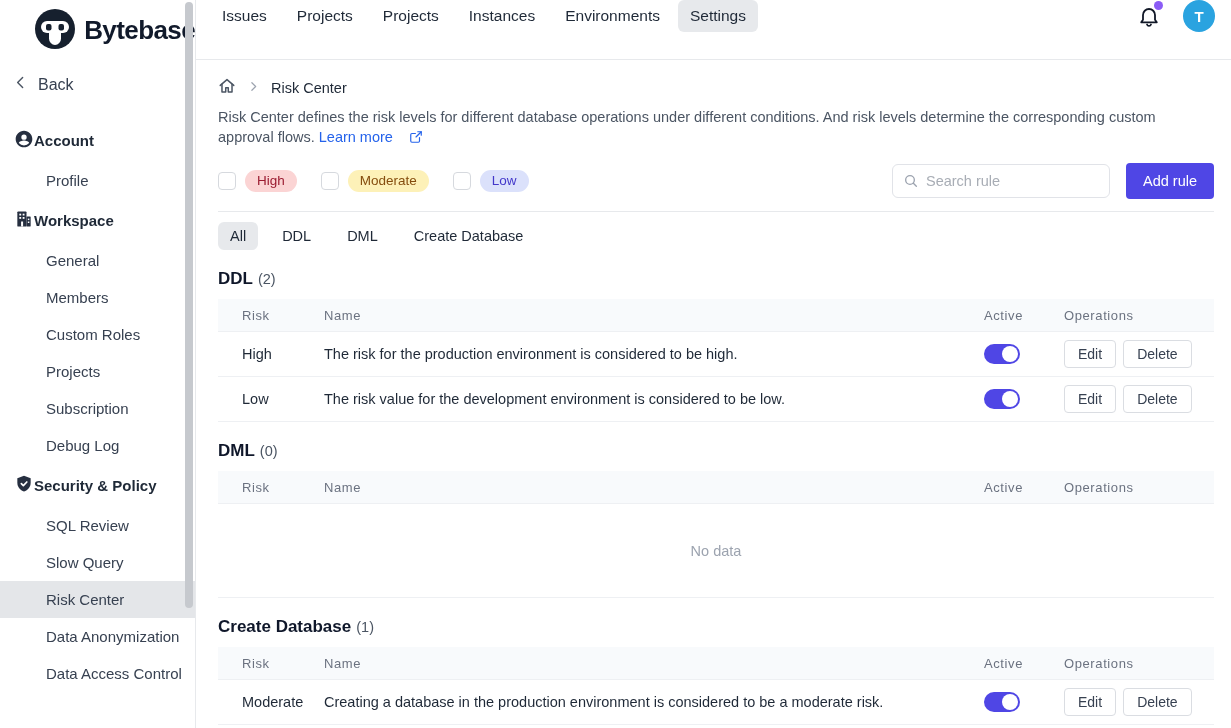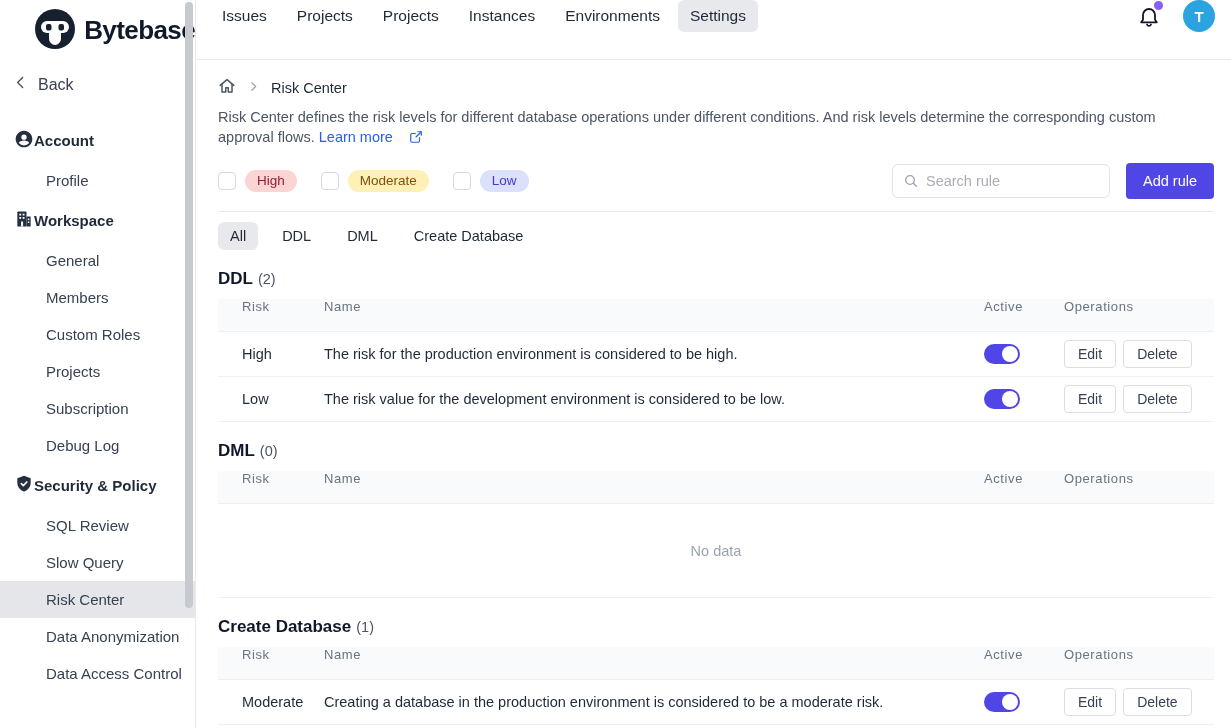--- a/index.html
+++ b/index.html
@@ -50,21 +50,21 @@
   .add-btn { margin-left:16px; background:#4f46e5; color:#fff; border:none; border-radius:4px; height:36px; padding:8px 17px; font-size:14.5px; font-family:inherit; cursor:pointer; }
   .divider { border-bottom:1px solid #e7e9ec; margin-top:12px; }
   .tabs { display:flex; align-items:center; gap:12px; margin-top:10px;text-align:center; }
   .tab { padding:6px 12px; border-radius:6px; font-size:14.5px; color:#1f2937; cursor:pointer; white-space:nowrap; }
   .tab.active { background:#e7e9ec; }
   .section { margin-top:19px; }
   .section-head { display:flex; align-items:baseline; gap:5px; }
   .section-title { font-size:17px; font-weight:700; color:#0f172a; }
   .section-count { font-size:14.5px; color:#4b5563; }
   .rule-table { margin-top:10px; }
-  .thead { display:flex; align-items:flex-start; background:#f8fafc; height:33px; font-size:13px; color:#6b7280; letter-spacing:0.6px; font-weight:500; border-bottom:1px solid #eef0f3; }
+  .thead { display:flex; align-items:center; background:#f8fafc; height:33px; font-size:13px; color:#6b7280; letter-spacing:0.6px; font-weight:500; border-bottom:1px solid #eef0f3; }
   .trow { display:flex; align-items:center; height:45px; font-size:14.5px; color:#1f2937; border-bottom:1px solid #eef0f3; }
   .col-risk { flex:none; width:106px; padding-left:24px; }
   .col-name { flex:1; min-width:0; }
   .col-active { flex:none; width:80px; }
   .col-ops { flex:none; width:150px; display:flex; gap:7px; }
   .empty-row { height:94px; display:flex; align-items:center; justify-content:center; color:#9ca3af; font-size:14.5px; border-bottom:1px solid #eef0f3; }
   .toggle { position:relative; width:36px; height:20px; border-radius:10px; background:#4f46e5; cursor:pointer; }
   .toggle .knob { position:absolute; top:2px; right:2px; width:16px; height:16px; border-radius:50%; background:#fff; }
   .op-btn { background:#fff; border:1px solid #dadde2; border-radius:4px; padding:5px 13px; font-size:14px; color:#374151; font-family:inherit; cursor:pointer; }
 </style>

